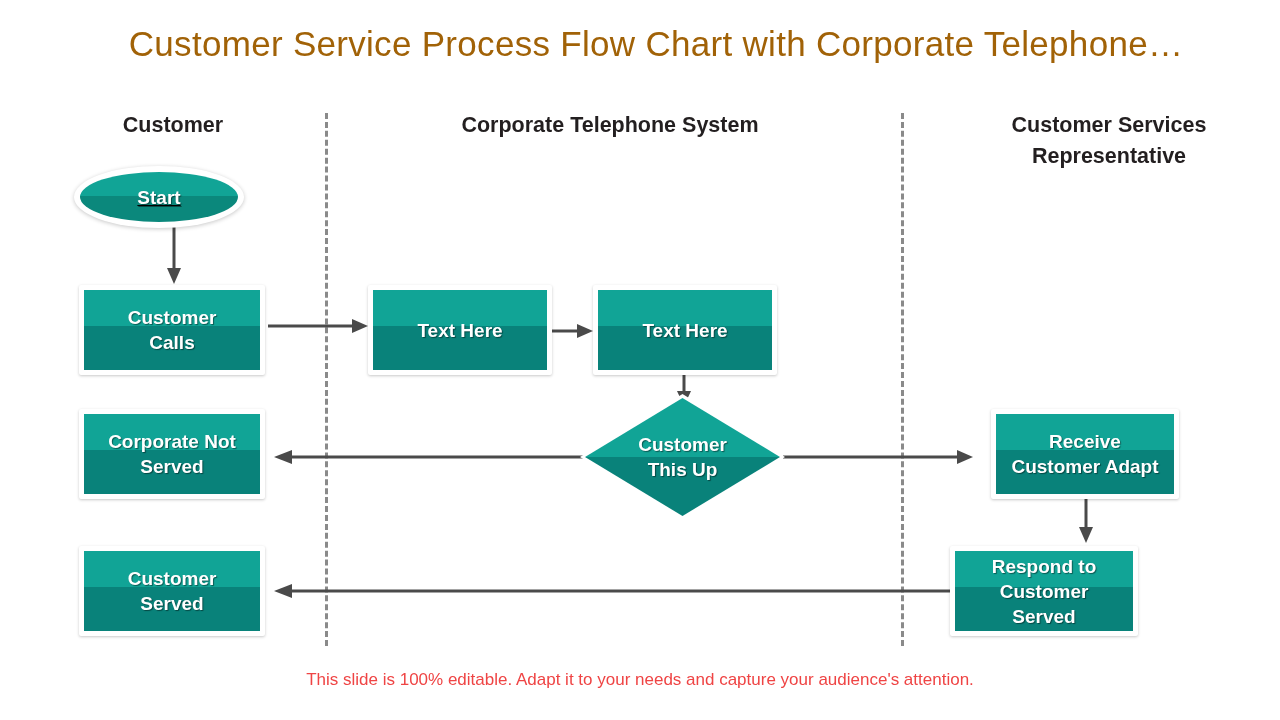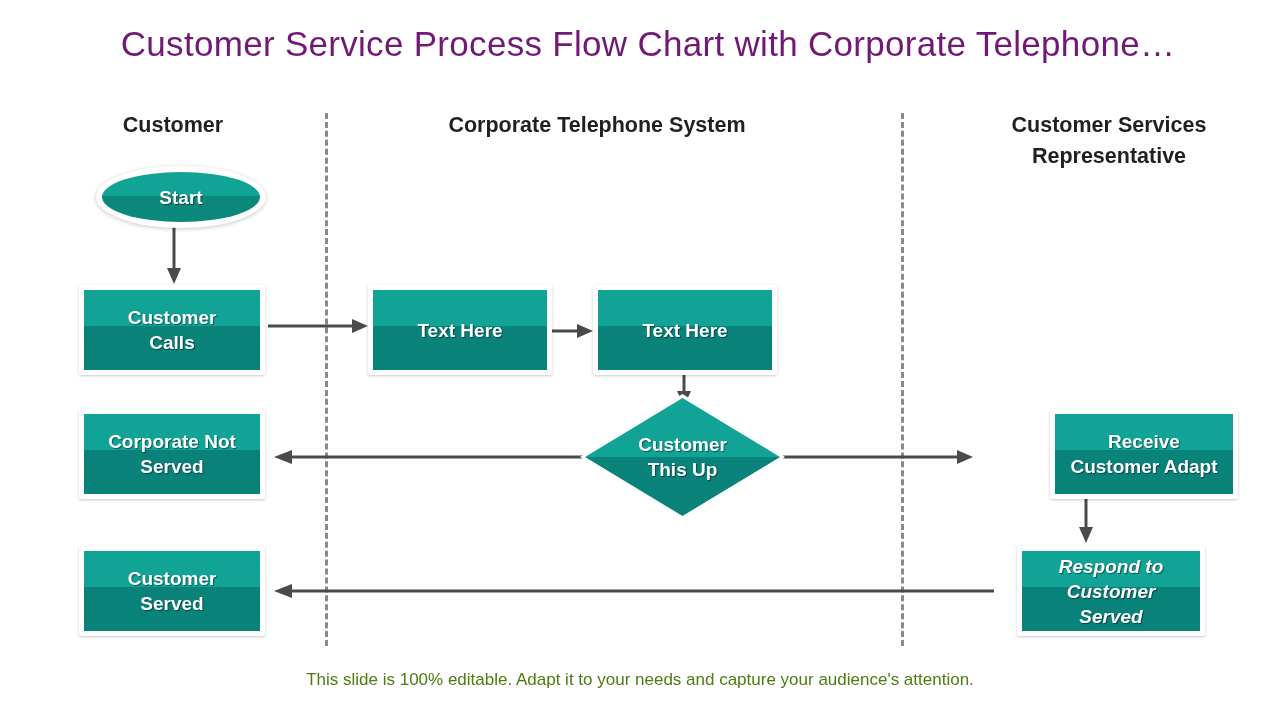--- a/index.html
+++ b/index.html
@@ -15,46 +15,46 @@
     position: relative;
     width: 1280px;
     height: 720px;
     background: #ffffff;
     overflow: hidden;
   }
 
   
   #slide-title {
     position: absolute;
-    left: 68px;
+    left: 76px;
     top: 18px;
     width: 1160px;
     height: 52px;
     line-height: 52px;
     text-align: center;
     font-family: "Liberation Sans Narrow", "Liberation Sans", sans-serif;
     font-size: 35px;
     font-weight: 400;
-    color: #701a75;
+    color: #a16207;
     letter-spacing: 0.3px;
     white-space: nowrap;
     overflow: hidden;
   }
 
   
   .lane-header {
     position: absolute;
     text-align: center;
     font-size: 21.5px;
     font-weight: bold;
     color: #231f20;
     line-height: 31px;
   }
   #lane-header-customer { left: 62px;  top: 110px; width: 222px; }
-  #lane-header-telephone { left: 337px; top: 110px; width: 520px; }
+  #lane-header-telephone { left: 350px; top: 110px; width: 520px; }
   #lane-header-representative { left: 964px; top: 110px; width: 290px; }
 
   
   .lane-divider {
     position: absolute;
     top: 113px;
     width: 0;
     height: 533px;
     border-left: 3px dashed #8a8a8a;
   }
@@ -145,21 +145,21 @@
   .connector svg { display: block; overflow: visible; }
 
   
   #footer-note {
     position: absolute;
     left: 0;
     top: 670px;
     width: 1280px;
     text-align: center;
     font-size: 17px;
-    color: #4d7c0f;
+    color: #ef4444;
   }
 </style>
 </head>
 <body>
 
 <div id="slide">
 
   <div id="slide-title">Customer Service Process Flow Chart with Corporate Telephone…</div>
 
   <div class="lane-header" id="lane-header-customer">Customer</div>
@@ -220,21 +220,21 @@
     </svg>
   </div>
 
   <div class="connector" style="left:272px; top:581px;">
     <svg width="722" height="20" viewBox="0 0 722 20">
       <line x1="722" y1="10" x2="16" y2="10" stroke="#4a4a4a" stroke-width="3"></line>
       <polygon points="2,10 20,3 20,17" fill="#4a4a4a"></polygon>
     </svg>
   </div>
 
-  <div class="node ellipse" style="left:96px; top:166px; width:170px; height:62px;">
+  <div class="node ellipse" style="left:74px; top:166px; width:170px; height:62px;text-decoration:underline;">
     <div class="fill">
       <div class="label">Start</div>
     </div>
   </div>
 
   <div class="node box" style="left:79px; top:285px; width:186px; height:90px;">
     <div class="fill">
       <div class="label">
         <div>Customer</div>
         <div>Calls</div>
@@ -274,30 +274,30 @@
 
   <div class="node diamond" style="left:580px; top:394px; width:205px; height:126px;">
     <div class="outer"></div>
     <div class="inner"></div>
     <div class="label">
       <div>Customer</div>
       <div>This Up</div>
     </div>
   </div>
 
-  <div class="node box" style="left:1050px; top:409px; width:188px; height:90px;">
+  <div class="node box" style="left:991px; top:409px; width:188px; height:90px;">
     <div class="fill">
       <div class="label">
         <div>Receive</div>
         <div>Customer Adapt</div>
       </div>
     </div>
   </div>
 
-  <div class="node box" style="left:1017px; top:546px; width:188px; height:90px;font-style:italic;">
+  <div class="node box" style="left:950px; top:546px; width:188px; height:90px;">
     <div class="fill">
       <div class="label">
         <div>Respond to</div>
         <div>Customer</div>
         <div>Served</div>
       </div>
     </div>
   </div>
 
   <div id="footer-note">This slide is 100% editable. Adapt it to your needs and capture your audience's attention.</div>

